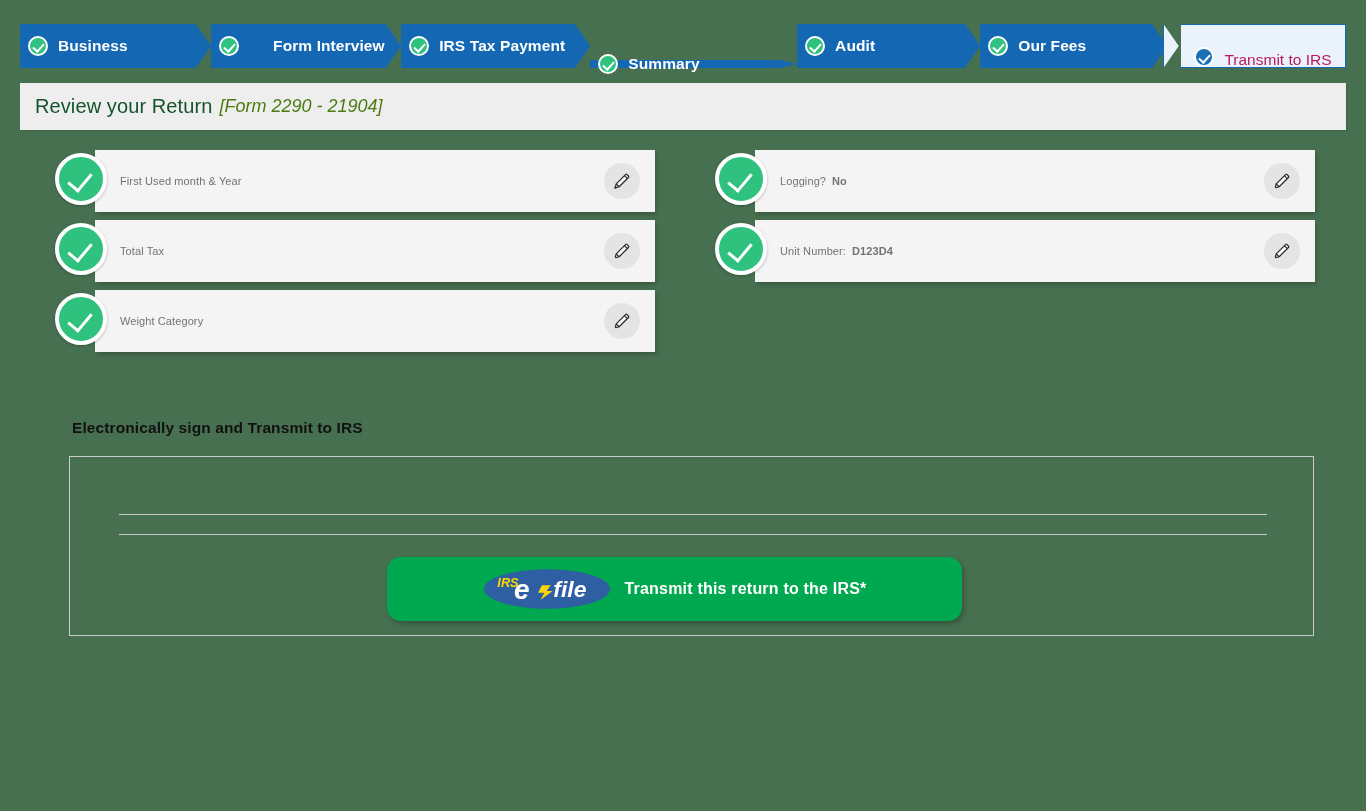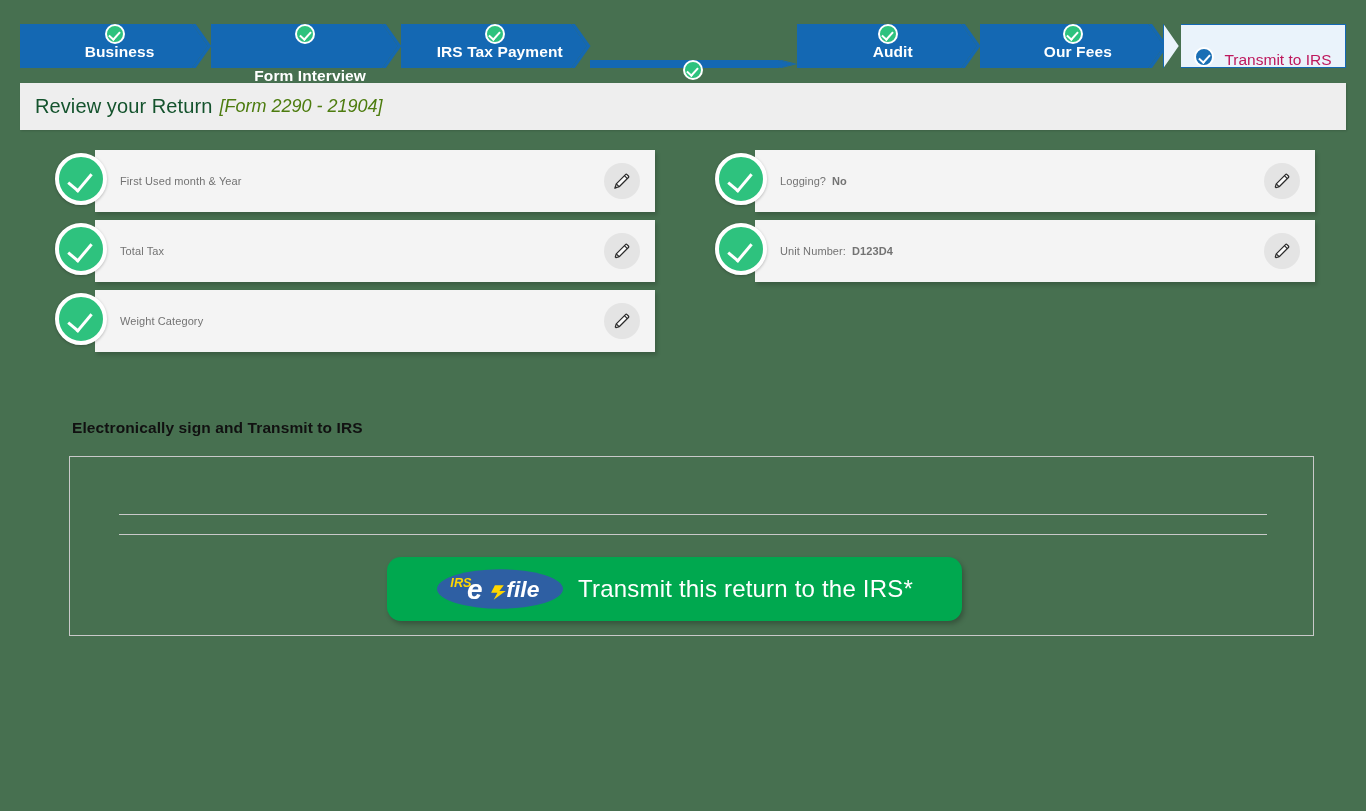--- a/index.html
+++ b/index.html
@@ -31,21 +31,20 @@
     background: #1468b3;
     display: flex;
     align-items: center;
     padding-left: 8px;
     box-sizing: border-box;
     color: #ffffff;
     font-size: 15.5px;
     font-weight: bold;
     letter-spacing: .1px;
     white-space: nowrap;
-    flex-direction: column;
   }
   
   .step .notch {
     position: absolute;
     right: -1px;
     top: 0;
     bottom: 0;
     width: 20px;
     background: #477050;
     clip-path: polygon(0 0, 100% 0, 100% 100%, 0 100%, 78% 50%);
@@ -267,22 +266,22 @@
     padding: 0;
   }
   .efile-logo {
     width: 128px;
     height: 42px;
     flex: 0 0 auto;
     margin-right: 14px;
   }
   .transmit-label {
     color: #ffffff;
-    font-size: 24px;
-    font-weight: normal;
+    font-size: 16px;
+    font-weight: bold;
     letter-spacing: .2px;
     white-space: nowrap;
     font-family: "Liberation Sans", sans-serif;
   }
 </style>
 </head>
 <body>
 
 <div class="stepbar">
 

